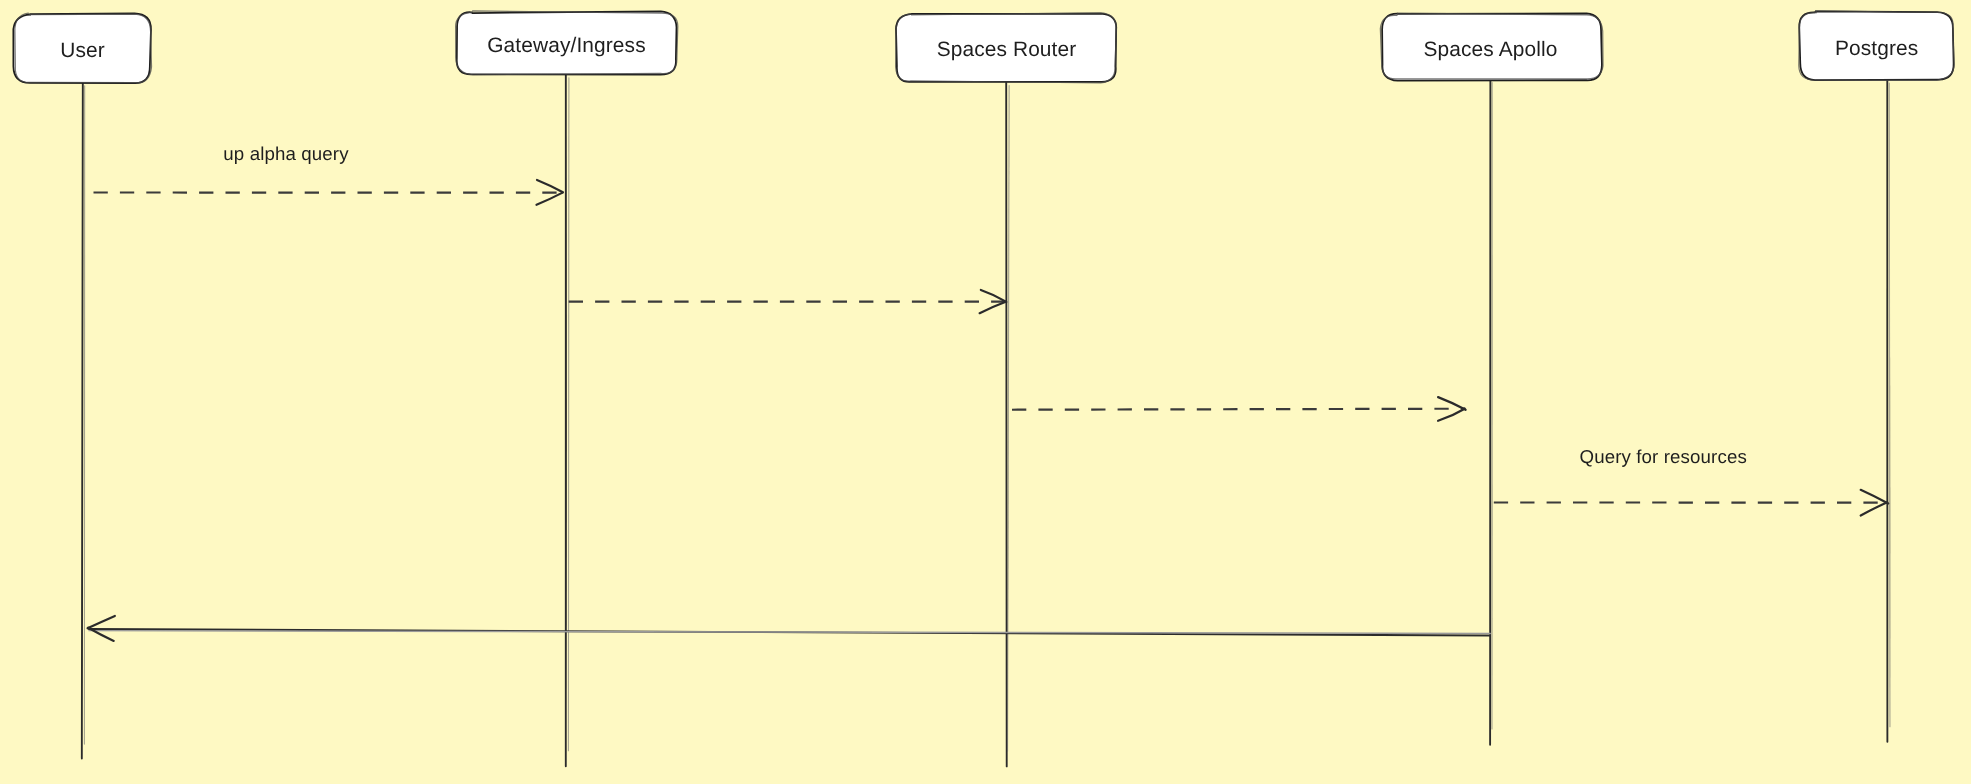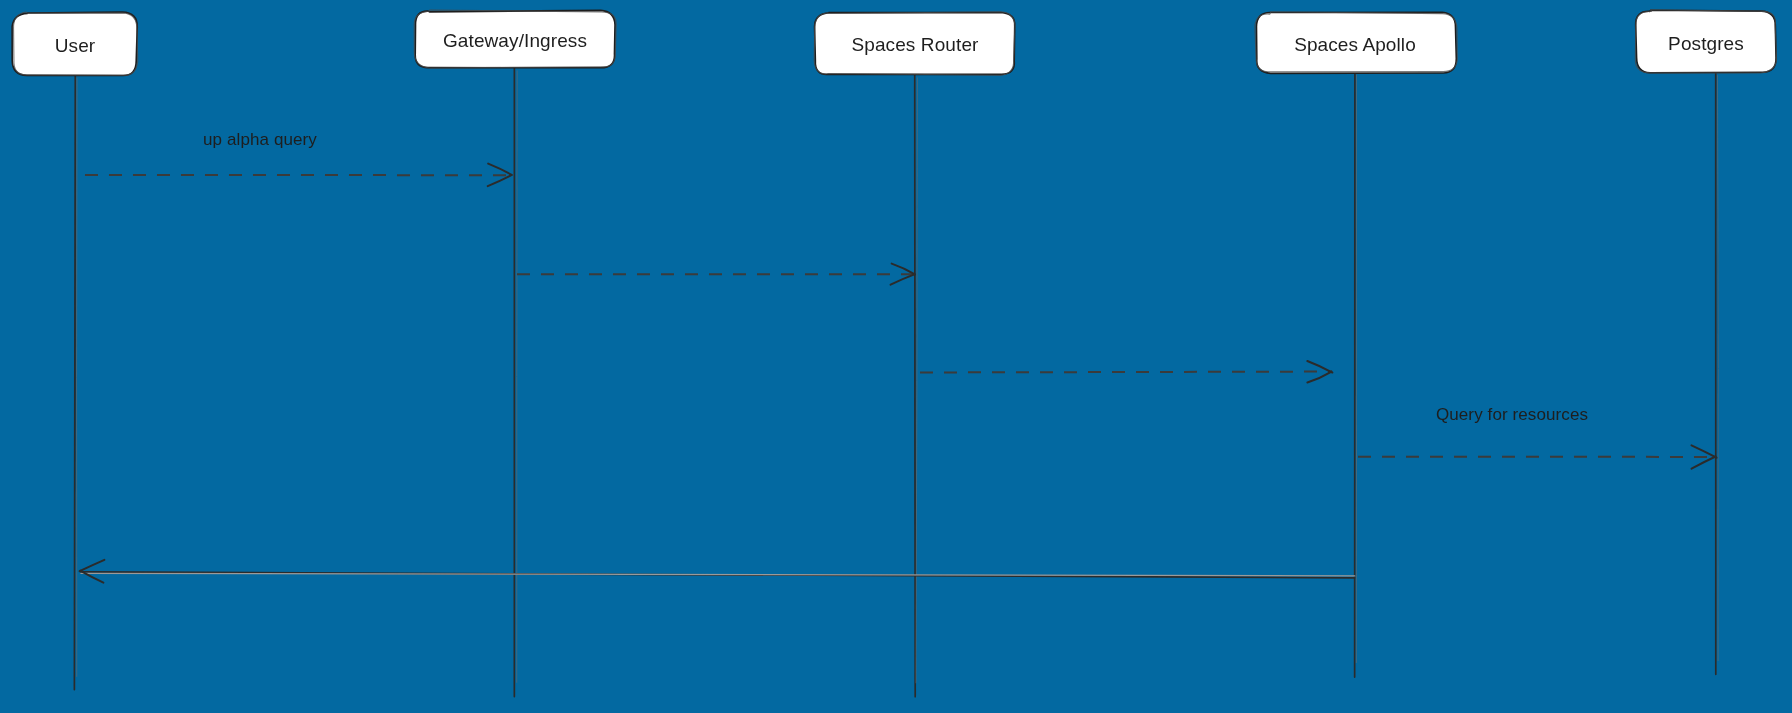--- a/index.html
+++ b/index.html
@@ -7,21 +7,21 @@
     padding: 0;
     background: #ffffff;
   }
   body {
     font-family: "Liberation Sans", sans-serif;
   }
   #diagram-canvas {
     position: relative;
     width: 1792px;
     height: 713px;
-    background: #0369a1;
+    background: #fef9c3;
     overflow: hidden;
   }
   #diagram-canvas svg {
     position: absolute;
     top: 0;
     left: 0;
     display: block;
   }
   .participant-label {
     font-family: "Liberation Sans", sans-serif;

